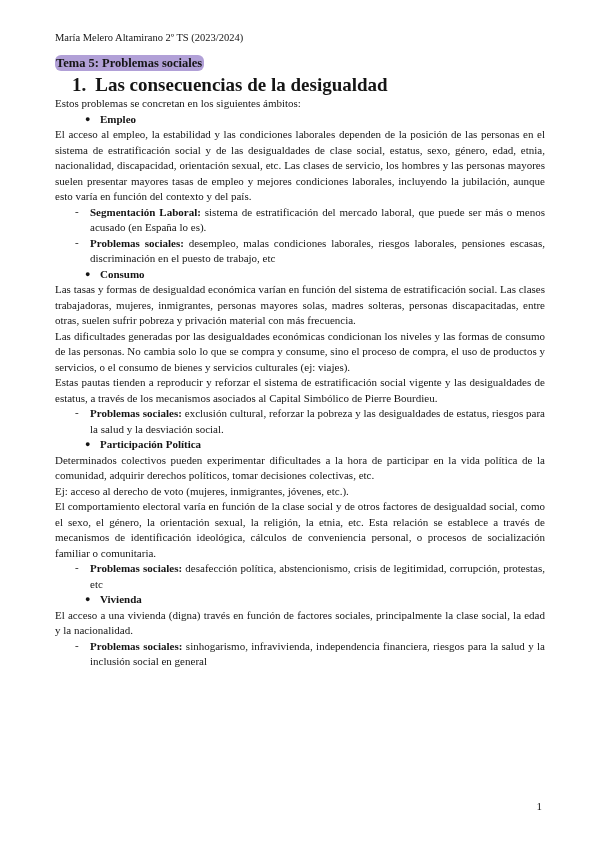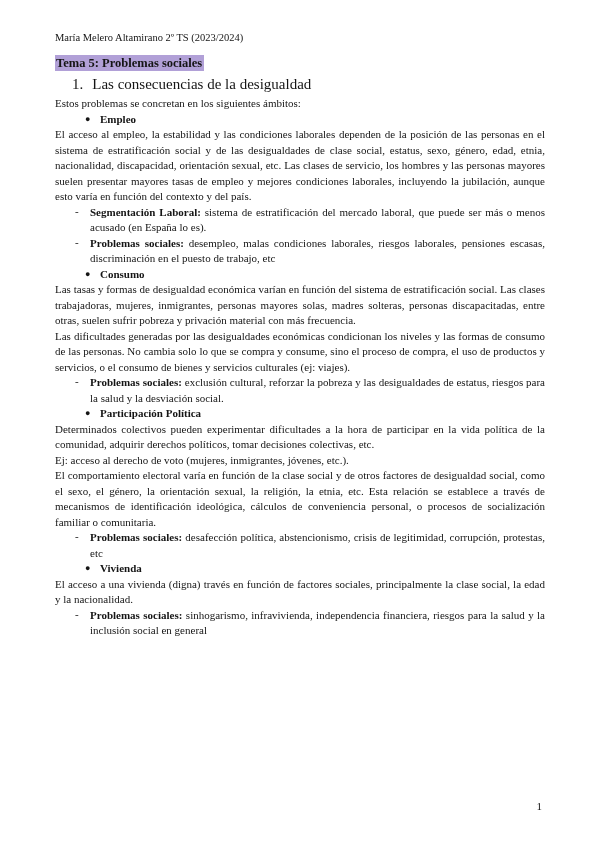--- a/index.html
+++ b/index.html
@@ -22,24 +22,25 @@
     margin-bottom: 11px;
   }
   .doc-title {
     font-size: 12.5px;
     font-weight: bold;
     line-height: 16px;
     margin-bottom: 5px;
   }
   .doc-title .hl {
     padding: 1px 2px 1px 1px;
+    border-radius: 6px;
   }
   .doc-heading {
-    font-size: 15px;
-    font-weight: normal;
+    font-size: 19px;
+    font-weight: bold;
     line-height: 17px;
     margin: 2px 0 3px 17px;
   }
   .doc-heading .h-num { margin-right: 9px; }
   .doc-body { font-size: 11px; }
   .para {
     font-size: 11px;
     line-height: 15.5px;
     text-align: justify;
   }
@@ -101,20 +102,21 @@
   <div class="intro-para">Estos problemas se concretan en los siguientes ámbitos:</div>
 
   <div class="doc-body" id="doc-body">
       <div class="bullet-item"><span class="marker">●</span><span>Empleo</span></div>
       <div class="para">El acceso al empleo, la estabilidad y las condiciones laborales dependen de la posición de las personas en el sistema de estratificación social y de las desigualdades de clase social, estatus, sexo, género, edad, etnia, nacionalidad, discapacidad, orientación sexual, etc. Las clases de servicio, los hombres y las personas mayores suelen presentar mayores tasas de empleo y mejores condiciones laborales, incluyendo la jubilación, aunque esto varía en función del contexto y del país.</div>
       <div class="dash-item"><span class="marker">-</span><span class="lead">Segmentación Laboral:</span><span> sistema de estratificación del mercado laboral, que puede ser más o menos acusado (en España lo es).</span></div>
       <div class="dash-item"><span class="marker">-</span><span class="lead">Problemas sociales:</span><span> desempleo, malas condiciones laborales, riesgos laborales, pensiones escasas, discriminación en el puesto de trabajo, etc</span></div>
       <div class="bullet-item"><span class="marker">●</span><span>Consumo</span></div>
       <div class="para">Las tasas y formas de desigualdad económica varían en función del sistema de estratificación social. Las clases trabajadoras, mujeres, inmigrantes, personas mayores solas, madres solteras, personas discapacitadas, entre otras, suelen sufrir pobreza y privación material con más frecuencia.</div>
       <div class="para">Las dificultades generadas por las desigualdades económicas condicionan los niveles y las formas de consumo de las personas. No cambia solo lo que se compra y consume, sino el proceso de compra, el uso de productos y servicios, o el consumo de bienes y servicios culturales (ej: viajes).</div>
+      <div class="para">Estas pautas tienden a reproducir y reforzar el sistema de estratificación social vigente y las desigualdades de estatus, a través de los mecanismos asociados al Capital Simbólico de Pierre Bourdieu.</div>
       <div class="dash-item"><span class="marker">-</span><span class="lead">Problemas sociales:</span><span> exclusión cultural, reforzar la pobreza y las desigualdades de estatus, riesgos para la salud y la desviación social.</span></div>
       <div class="bullet-item"><span class="marker">●</span><span>Participación Política</span></div>
       <div class="para">Determinados colectivos pueden experimentar dificultades a la hora de participar en la vida política de la comunidad, adquirir derechos políticos, tomar decisiones colectivas, etc.</div>
       <div class="para">Ej: acceso al derecho de voto (mujeres, inmigrantes, jóvenes, etc.).</div>
       <div class="para">El comportamiento electoral varía en función de la clase social y de otros factores de desigualdad social, como el sexo, el género, la orientación sexual, la religión, la etnia, etc. Esta relación se establece a través de mecanismos de identificación ideológica, cálculos de conveniencia personal, o procesos de socialización familiar o comunitaria.</div>
       <div class="dash-item"><span class="marker">-</span><span class="lead">Problemas sociales:</span><span> desafección política, abstencionismo, crisis de legitimidad, corrupción, protestas, etc</span></div>
       <div class="bullet-item"><span class="marker">●</span><span>Vivienda</span></div>
       <div class="para">El acceso a una vivienda (digna) través en función de factores sociales, principalmente la clase social, la edad y la nacionalidad.</div>
       <div class="dash-item"><span class="marker">-</span><span class="lead">Problemas sociales:</span><span> sinhogarismo, infravivienda, independencia financiera, riesgos para la salud y la inclusión social en general</span></div>
     </div>

